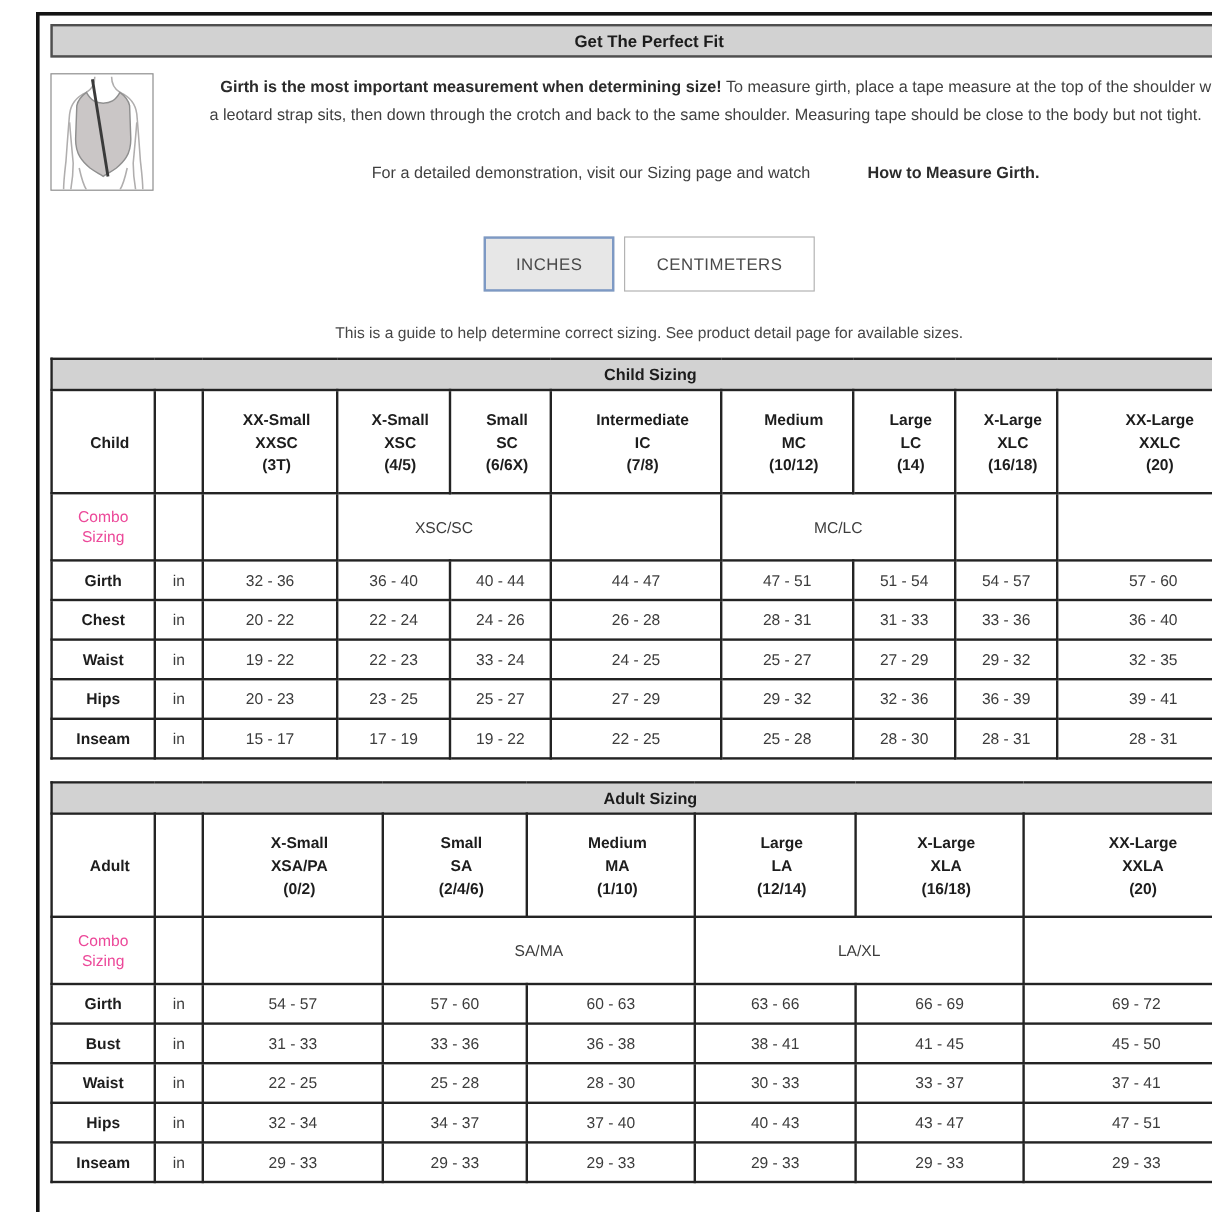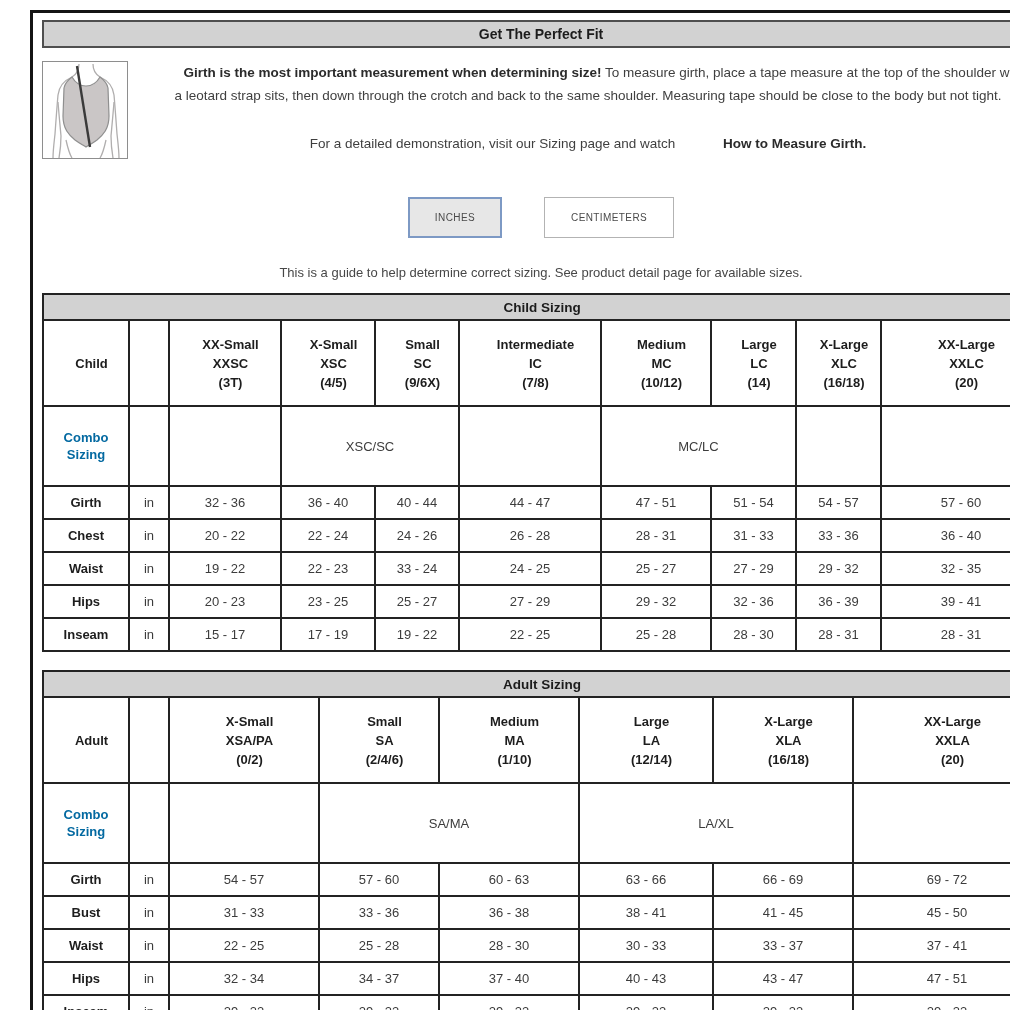--- a/index.html
+++ b/index.html
@@ -19,37 +19,37 @@
 
   .intro-row{display:flex;margin-top:13px;}
   .figure-box{flex:0 0 auto;width:84px;height:96px;border:1px solid #8e8e8e;background:#fff;}
   .intro-col{flex:1;text-align:center;font-size:13.5px;line-height:23px;color:#3f3f3f;padding-left:8px;}
   .intro-col b{color:#2b2b2b;margin-left:44px;}
   .demo-line{margin:25px 0 0 0;font-size:13.5px;}
   .intro-p{margin:0;}
 
   .unit-buttons{margin-top:38px;text-align:center;}
   button.unit{
-    font-family:inherit;font-size:10px;color:#4a4a4a;letter-spacing:.4px;
-    background:#ffffff;border:1px solid #b3b3b3;padding:14px 26px;margin:0 21px;cursor:pointer;
+    font-family:inherit;font-size:14px;color:#4a4a4a;letter-spacing:.4px;
+    background:#ffffff;border:1px solid #b3b3b3;padding:14px 26px;margin:0 4px;cursor:pointer;
   }
   button.unit.selected{background:#e7e7e7;border:2px solid #7d99c4;padding:13px 25px;}
 
   .guide-note{margin:27px 0 0 0;text-align:center;font-size:13px;color:#474747;}
 
   table.sizing{border-collapse:collapse;table-layout:fixed;width:998px;margin-top:13px;}
   table.sizing.adult{margin-top:18px;}
   table.sizing th,table.sizing td{
     border:2px solid #232323;text-align:center;vertical-align:middle;
     font-size:13px;color:#3c3c3c;padding:0;overflow:hidden;
   }
   tr.t-title th{background:#d2d2d2;font-weight:bold;font-size:13.5px;color:#1c1c1c;height:24px;}
   tr.t-head th{font-weight:bold;color:#1d1d1d;height:84px;line-height:19px;padding-left:11px;}
   tr.t-combo th,tr.t-combo td{height:54px;}
-  tr.t-combo th{font-weight:bold;color:#0369a1;line-height:17px;padding:12px 6px;}
+  tr.t-combo th{font-weight:normal;color:#ec4899;line-height:17px;padding:0 6px;}
   tr.t-data th{font-weight:bold;color:#1d1d1d;border-radius:14px;}
   tr.t-data th,tr.t-data td{height:31px;}
 </style>
 </head>
 <body>
 
 <div class="frame-top"></div>
 <div class="frame-left"></div>
 
 <div class="content">
@@ -111,21 +111,21 @@
           <div>(3T)</div>
         </th>
         <th>
           <div>X-Small</div>
           <div>XSC</div>
           <div>(4/5)</div>
         </th>
         <th>
           <div>Small</div>
           <div>SC</div>
-          <div>(9/6X)</div>
+          <div>(6/6X)</div>
         </th>
         <th>
           <div>Intermediate</div>
           <div>IC</div>
           <div>(7/8)</div>
         </th>
         <th>
           <div>Medium</div>
           <div>MC</div>
           <div>(10/12)</div>

